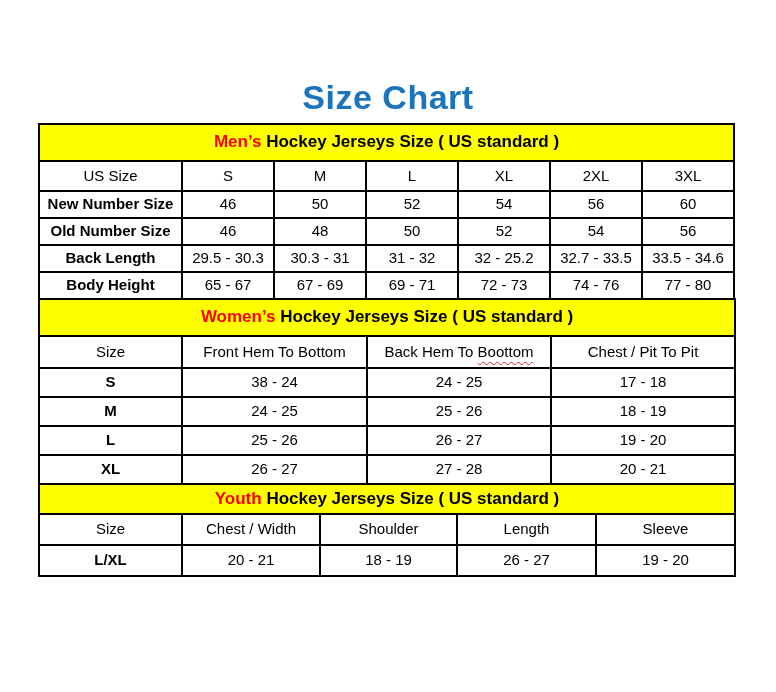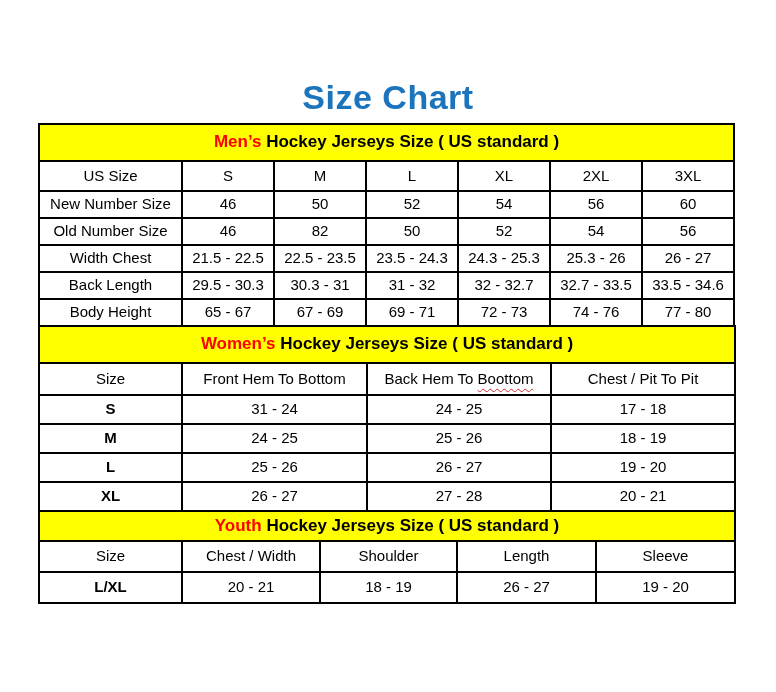--- a/index.html
+++ b/index.html
@@ -47,21 +47,21 @@
   }
   tr.band td {
     background: #FFFF00;
     font-weight: 700;
     font-size: 17px;
   }
   .hl { color: #FF0000; }
   tr.head th { font-weight: 400; font-size: 15px; }
   tr.data td { font-weight: 400; }
   .women td.rowlabel, .youth td.rowlabel { font-weight: 700; }
-  .men td.rowlabel { font-weight: 400; margin-left: 16px; }
+  .men td.rowlabel { font-weight: 700; margin-left: 16px; }
 
   
   .men tr.band td    { height: 37px; }
   .men tr.head th    { height: 30px; }
   .men tr.data td    { height: 27px; }
   .women tr.band td  { height: 37px; }
   .women tr.head th  { height: 32px; }
   .women tr.data td  { height: 29px; }
   .youth tr.band td  { height: 30px; }
   .youth tr.head th  { height: 31px; }
@@ -121,41 +121,32 @@
           <td>46</td>
           <td>50</td>
           <td>52</td>
           <td>54</td>
           <td>56</td>
           <td>60</td>
         </tr>
         <tr class="data">
           <td class="rowlabel">Old Number Size</td>
           <td>46</td>
-          <td>82</td>
+          <td>48</td>
           <td>50</td>
           <td>52</td>
           <td>54</td>
           <td>56</td>
         </tr>
         <tr class="data">
-          <td class="rowlabel">Width Chest</td>
-          <td>21.5 - 22.5</td>
-          <td>22.5 - 23.5</td>
-          <td>23.5 - 24.3</td>
-          <td>24.3 - 25.3</td>
-          <td>25.3 - 26</td>
-          <td>26 - 27</td>
-        </tr>
-        <tr class="data">
           <td class="rowlabel">Back Length</td>
           <td>29.5 - 30.3</td>
           <td>30.3 - 31</td>
           <td>31 - 32</td>
-          <td>32 - 32.7</td>
+          <td>32 - 25.2</td>
           <td>32.7 - 33.5</td>
           <td>33.5 - 34.6</td>
         </tr>
         <tr class="data">
           <td class="rowlabel">Body Height</td>
           <td>65 - 67</td>
           <td>67 - 69</td>
           <td>69 - 71</td>
           <td>72 - 73</td>
           <td>74 - 76</td>
@@ -176,21 +167,21 @@
           <td colspan="4"><span class="hl">Women’s</span> <span>Hockey Jerseys Size ( US standard )</span></td>
         </tr>
         <tr class="head">
           <th>Size</th>
           <th>Front Hem To Bottom</th>
           <th><span>Back Hem To</span> <span class="sp-err">Boottom</span></th>
           <th>Chest / Pit To Pit</th>
         </tr>
         <tr class="data">
           <td class="rowlabel">S</td>
-          <td>31 - 24</td>
+          <td>38 - 24</td>
           <td>24 - 25</td>
           <td>17 - 18</td>
         </tr>
         <tr class="data">
           <td class="rowlabel">M</td>
           <td>24 - 25</td>
           <td>25 - 26</td>
           <td>18 - 19</td>
         </tr>
         <tr class="data">

